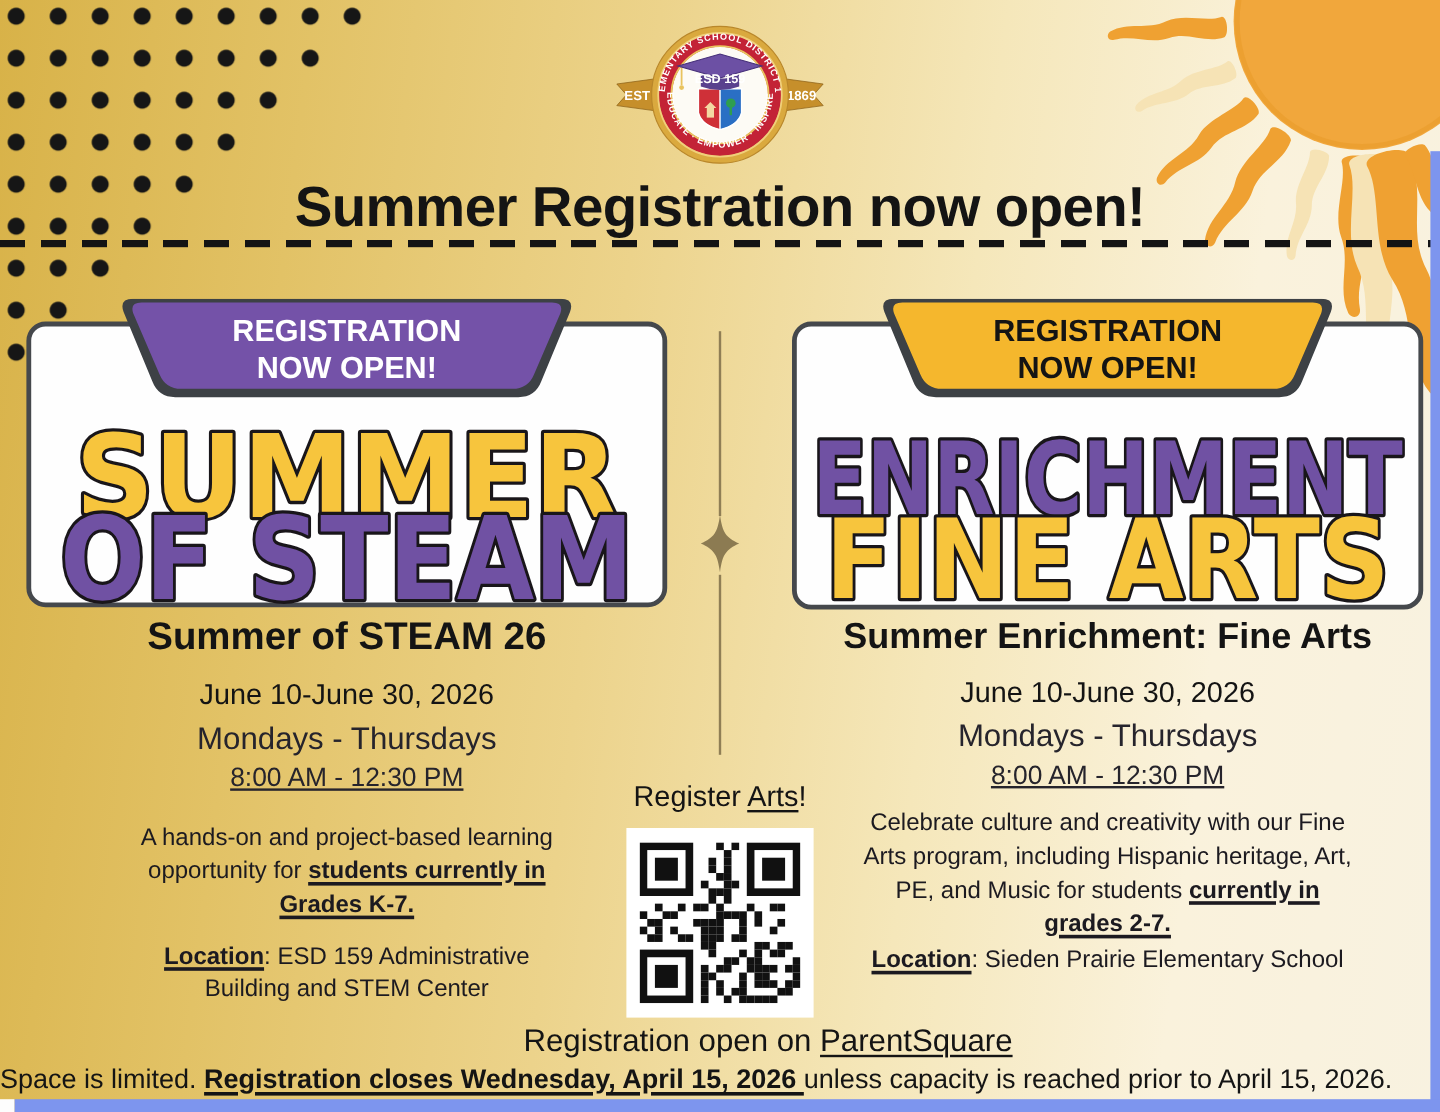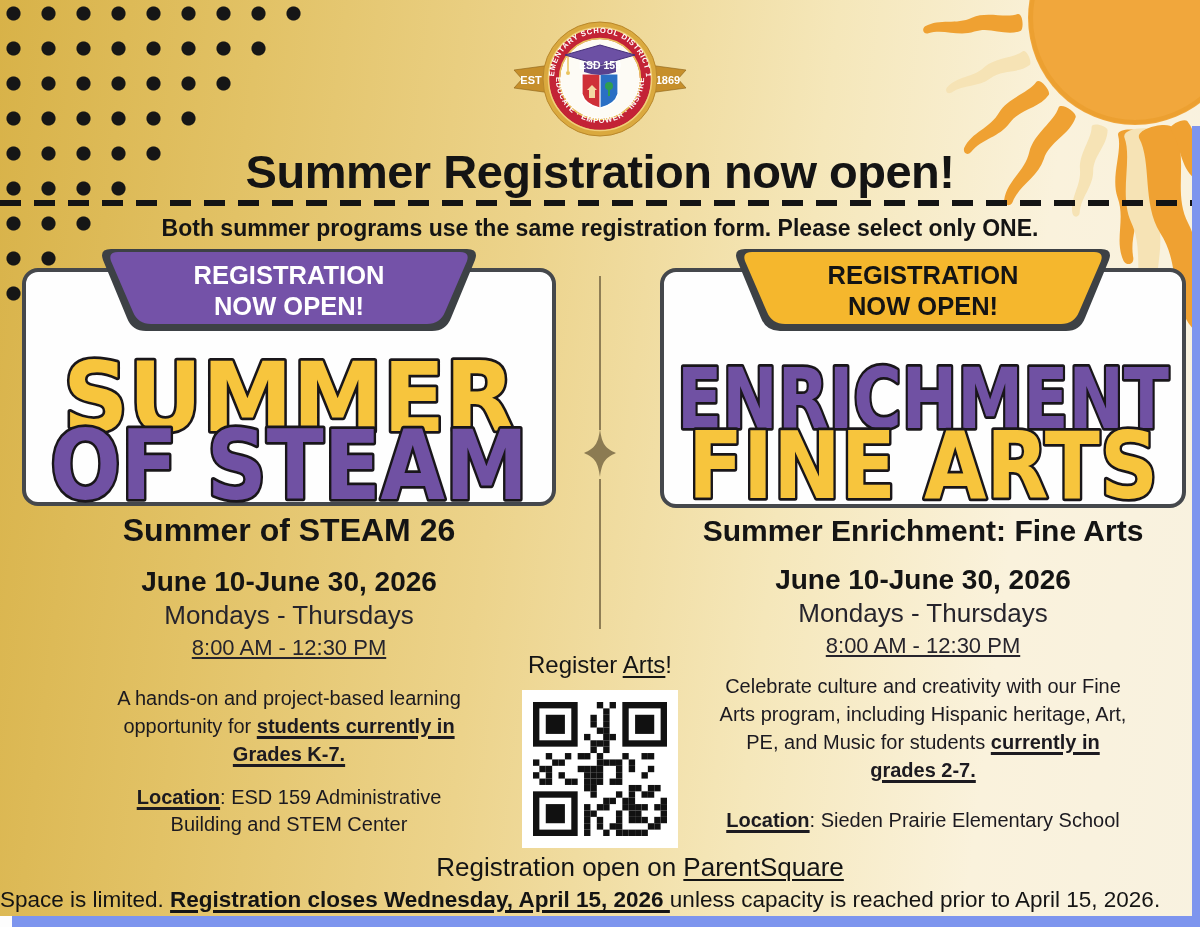--- a/index.html
+++ b/index.html
@@ -21,21 +21,21 @@
   .card{background:#fefefe;border:4px solid #45484c;border-radius:16px;z-index:6;}
   .card-l{left:22px;top:268px;width:526px;height:230px;}
   .card-r{left:660px;top:268px;width:518px;height:232px;}
   .banner{z-index:8;}
   .headline{z-index:7;pointer-events:none;}
   .hl-text{font-family:"DejaVu Sans",sans-serif;font-weight:bold;paint-order:stroke fill;
     stroke:#19161a;stroke-width:5.5px;stroke-linejoin:round;}
   .bannertxt{font-family:"Liberation Sans",sans-serif;font-weight:bold;font-size:25.5px;}
   .divseg{left:599px;width:2px;background:#8f7e55;z-index:3;}
   .ptitle{font-weight:700;z-index:5;}
-  .pdates{font-weight:700;font-size:28px;z-index:5;}
+  .pdates{font-weight:400;font-size:24px;z-index:5;}
   .pdays{font-size:26px;color:#26242c;z-index:5;}
   .ptime{font-size:22px;color:#26242c;z-index:5;text-decoration:underline;}
   .ppara{font-size:20px;line-height:28px;color:#1c1a20;z-index:5;}
   .strip{background:#7d95ee;z-index:9;}
   .footer1{left:140px;top:852px;width:1000px;font-size:26px;z-index:5;white-space:nowrap;}
   .footer2{left:0;top:887px;width:1080px;font-size:22.5px;z-index:5;white-space:nowrap;}
   .qrbox{left:522px;top:690px;width:156px;height:158px;background:#fff;z-index:5;
     display:flex;align-items:center;justify-content:center;}
   .reg{left:450px;top:651px;width:300px;font-size:24px;z-index:5;white-space:nowrap;}
   svg text{user-select:none;}
@@ -101,21 +101,20 @@
       <path d="M63,38 L63,53" stroke="#e9c35e" stroke-width="1.5"></path>
       <circle cx="63" cy="55" r="2" fill="#e9c35e"></circle>
       <path d="M60,37 L95,27 L130,37 L95,47 Z" fill="#6c50a4" stroke="#46307a" stroke-width="1"></path>
       <path d="M79,44 L79,54 Q95,60 111,54 L111,44 Q95,51 79,44 Z" fill="#59418e"></path>
     </g>
     <text x="95" y="51" font-size="10.5" font-weight="bold" fill="#fff" text-anchor="middle">ESD 159</text>
   </svg>
 
   <div class="abs title ctr">Summer Registration now open!</div>
   <div class="abs dashline"></div>
-  <div class="abs subtitle ctr">Both summer programs use the same registration form. Please select only ONE.</div>
 
   <div class="abs divseg" style="top:276px;height:154px;"></div>
   <div class="abs divseg" style="top:479px;height:150px;"></div>
   <svg class="abs" style="left:582px;top:428px;z-index:3;" width="36" height="50" viewBox="0 0 36 50">
     <path d="M18,1 C20,16 23,20 34,25 C23,30 20,34 18,49 C16,34 13,30 2,25 C13,20 16,16 18,1 Z" fill="#8c7b52"></path>
   </svg>
 
   <div class="abs card card-l"></div>
   <svg class="abs headline" style="left:22px;top:268px;" width="534" height="238" viewBox="0 0 534 238">
     <text class="hl-text" x="267" y="163" font-size="96" fill="#f7c53d" text-anchor="middle" textLength="452" lengthAdjust="spacingAndGlyphs">SUMMER</text>
@@ -151,21 +150,21 @@
     <text class="bannertxt" x="190" y="66" fill="#141414" text-anchor="middle">NOW OPEN!</text>
   </svg>
 
   <div class="abs ptitle ctr" style="left:663px;top:514px;width:520px;font-size:30px;">Summer Enrichment: Fine Arts</div>
   <div class="abs pdates ctr" style="left:663px;top:564px;width:520px;">June 10-June 30, 2026</div>
   <div class="abs pdays ctr" style="left:663px;top:598px;width:520px;">Mondays - Thursdays</div>
   <div class="abs ptime ctr" style="left:663px;top:633px;width:520px;">8:00 AM - 12:30 PM</div>
   <div class="abs ppara ctr" style="left:713px;top:672px;width:420px;">
     <span>Celebrate culture and creativity with our Fine Arts program, including Hispanic heritage, Art, PE, and Music for students </span><span class="bu">currently in grades 2-7.</span>
   </div>
-  <div class="abs ppara ctr" style="left:663px;top:786px;width:520px;margin-top:20px;">
+  <div class="abs ppara ctr" style="left:663px;top:786px;width:520px;">
     <span class="bu">Location</span><span>: Sieden Prairie Elementary School</span>
   </div>
 
   <div class="abs reg ctr">
     <span>Register </span><span class="u">Arts</span><span>!</span>
   </div>
   <div class="abs qrbox">
     <svg width="134" height="134" viewBox="0 0 128 128">
         <rect x="60.95" y="0.00" width="6.10" height="6.10" fill="#111"></rect>
         <rect x="73.14" y="0.00" width="6.10" height="6.10" fill="#111"></rect>

